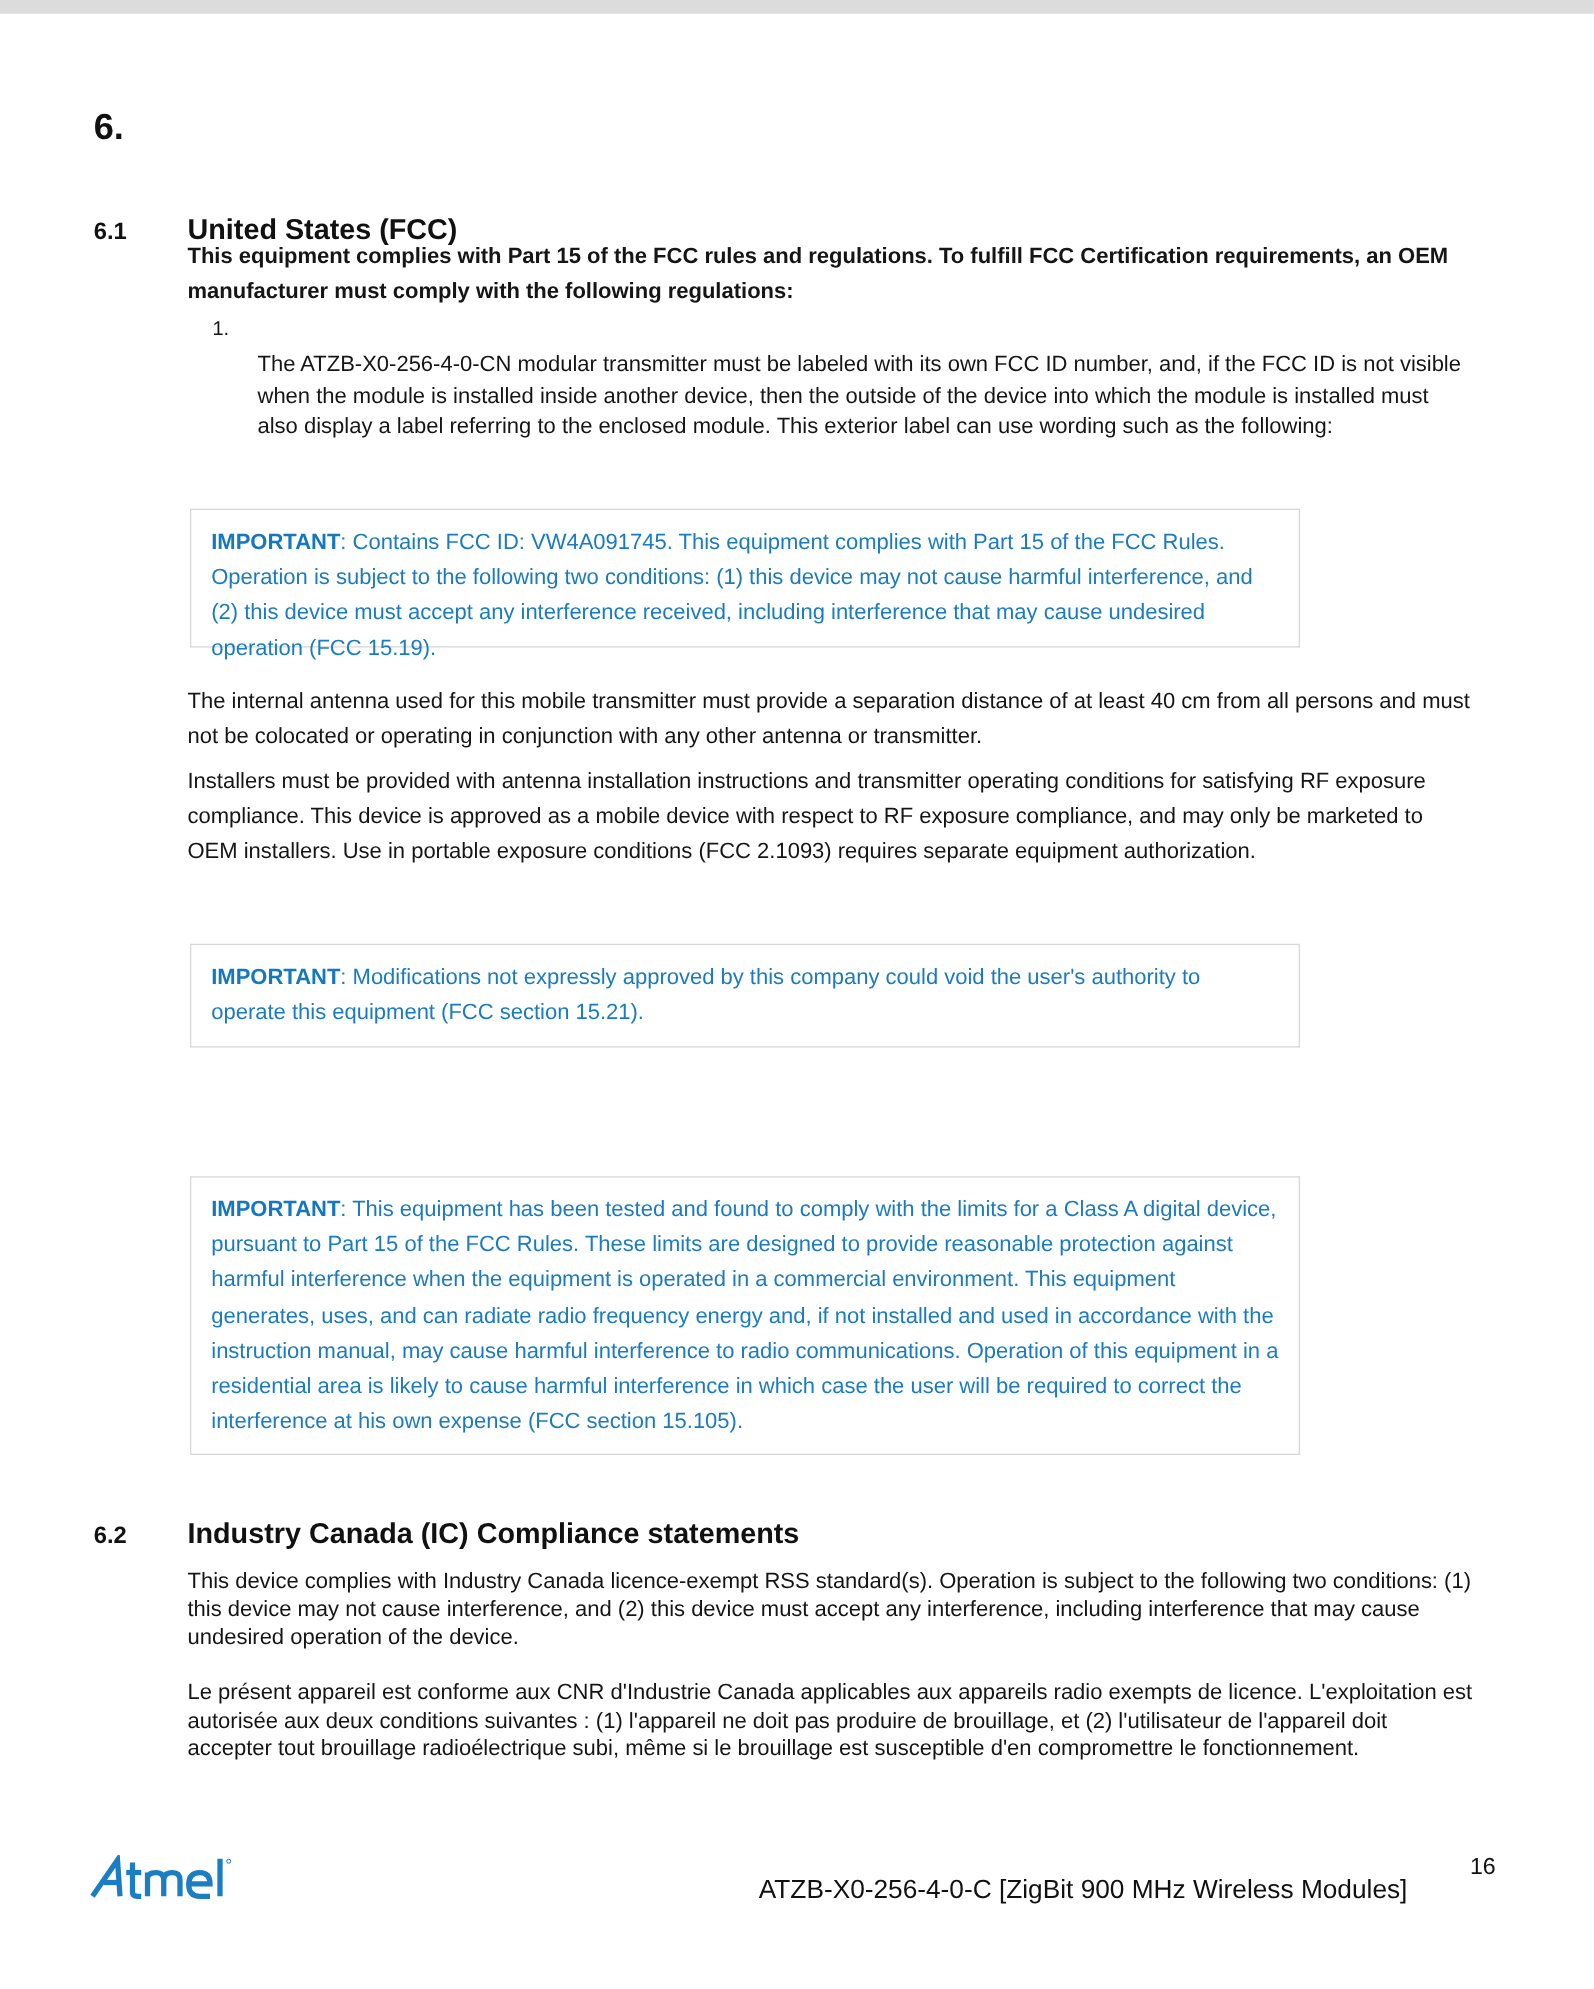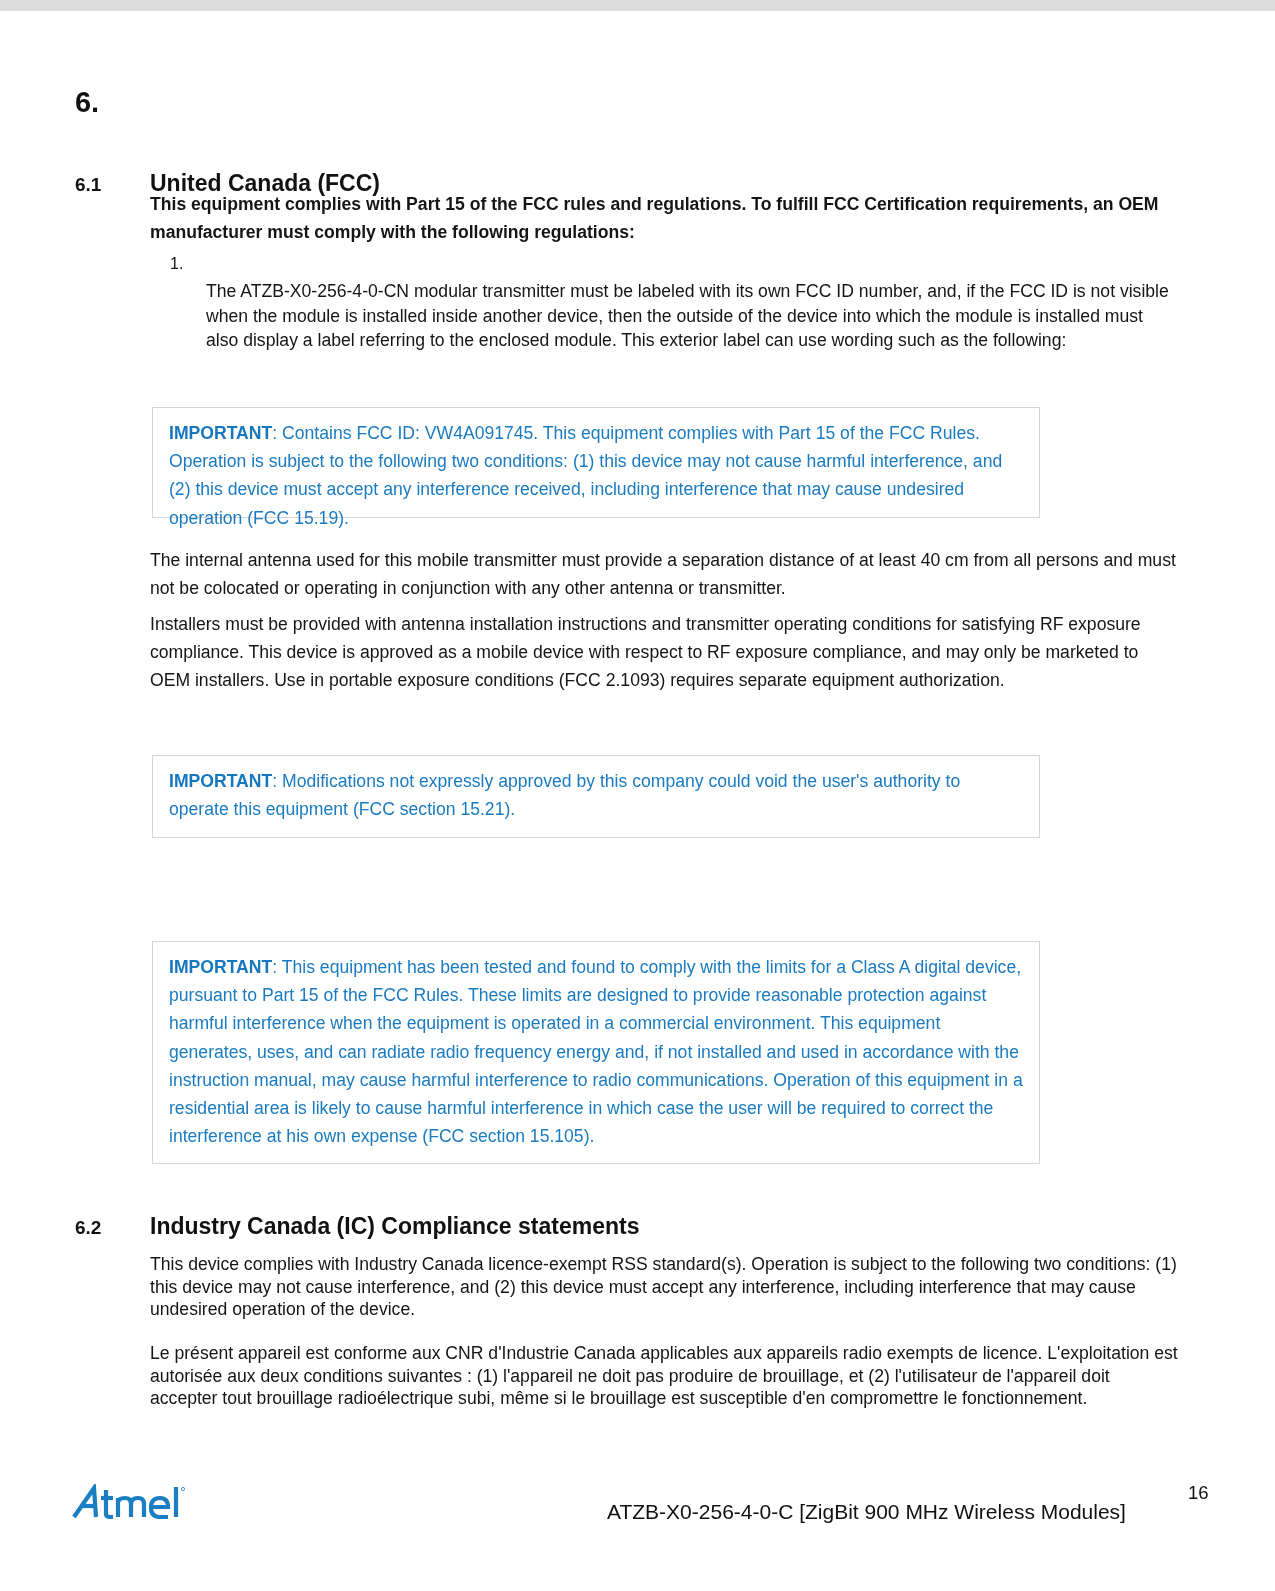--- a/index.html
+++ b/index.html
@@ -89,35 +89,34 @@
       top: 1500px;
       font-size: 21px;
       color: #111;
     }
     .page-number {
       position: absolute;
       left: 1176px;
       top: 1482px;
       font-size: 18.5px;
       color: #111;
-      margin-left: 12px;
     }
   </style>
 </head>
 <body>
 
 <div class="top-bar"></div>
 
 <div class="h1">
   <span class="num">6.</span>
 </div>
 
 <div class="h2" style="top:152px;">
   <span class="num">6.1</span>
-  <span>United Canada (FCC)</span>
+  <span>United States (FCC)</span>
 </div>
 
 <p class="para" style="top:190px; margin:0;font-weight:bold;">This equipment complies with Part 15 of the FCC rules and regulations. To fulfill FCC Certification requirements, an OEM manufacturer must comply with the following regulations:</p>
 
 <div class="list-item" style="top:252px;">
   <span class="marker">1.</span>
   <span class="text">The ATZB-X0-256-4-0-CN modular transmitter must be labeled with its own FCC ID number, and, if the FCC ID is not visible when the module is installed inside another device, then the outside of the device into which the module is installed must also display a label referring to the enclosed module. This exterior label can use wording such as the following:</span>
 </div>
 
 <div class="note-box" style="top:407px; height:111px;">

